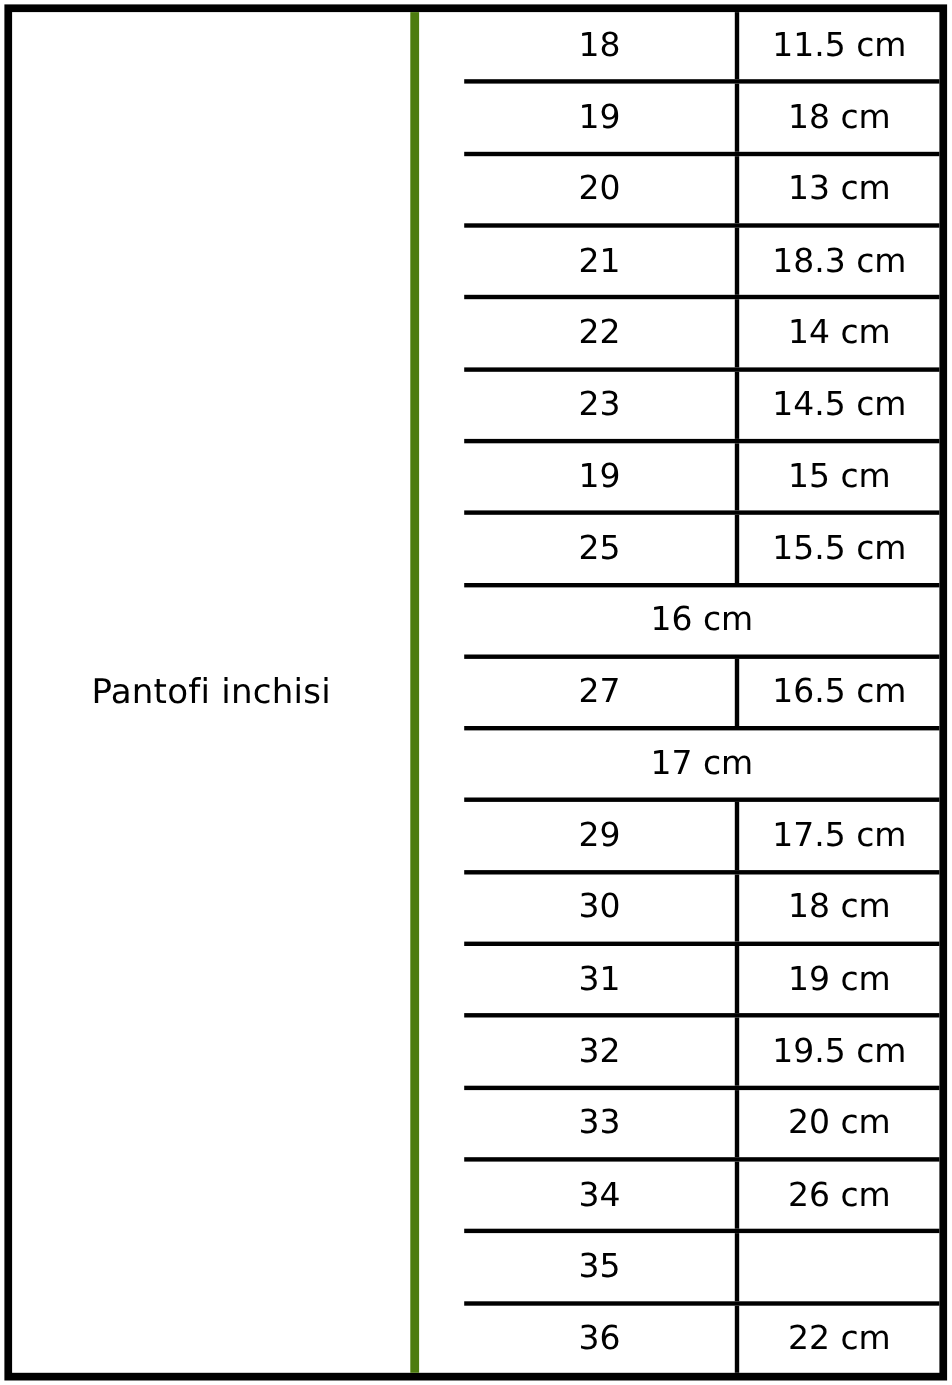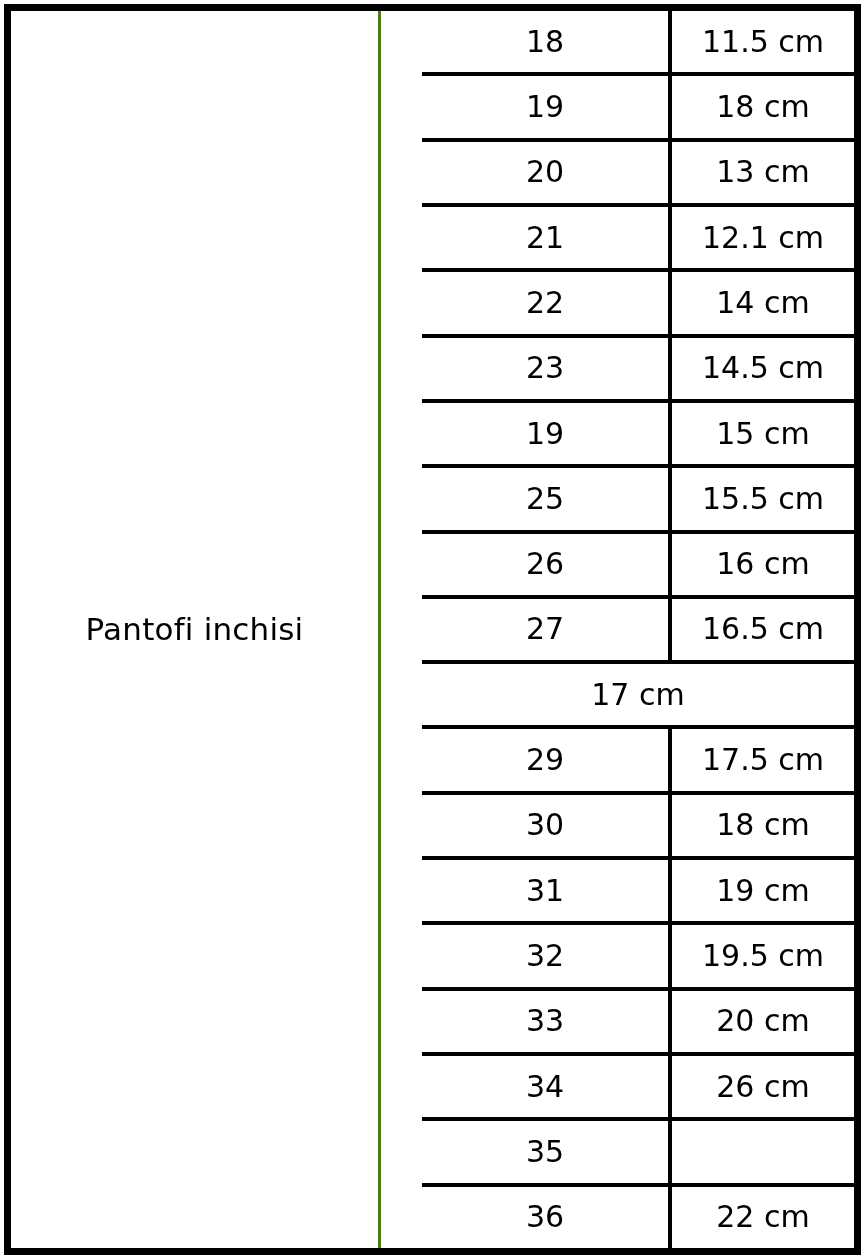--- a/index.html
+++ b/index.html
@@ -31,21 +31,21 @@
     box-sizing: border-box;
     border: 7px solid #000000;
     display: flex;
     flex-direction: row;
   }
   
   .label-cell {
     width: 370px;
     flex: 0 0 370px;
     box-sizing: border-box;
-    border-right: 3px solid #4d7c0f;
+    border-right: 8px solid #4d7c0f;
     display: flex;
     align-items: center;
     justify-content: center;
     text-align: center;
   }
   .label-cell .label-text {
     font-size: 31px;
     line-height: 1.2;
     letter-spacing: 0.2px;
   }
@@ -108,21 +108,21 @@
         <div class="cell cell-len">18 cm</div>
       </div>
 
       <div class="row">
         <div class="cell cell-size">20</div>
         <div class="cell cell-len">13 cm</div>
       </div>
 
       <div class="row">
         <div class="cell cell-size">21</div>
-        <div class="cell cell-len">12.1 cm</div>
+        <div class="cell cell-len">18.3 cm</div>
       </div>
 
       <div class="row">
         <div class="cell cell-size">22</div>
         <div class="cell cell-len">14 cm</div>
       </div>
 
       <div class="row">
         <div class="cell cell-size">23</div>
         <div class="cell cell-len">14.5 cm</div>
@@ -132,21 +132,20 @@
         <div class="cell cell-size">19</div>
         <div class="cell cell-len">15 cm</div>
       </div>
 
       <div class="row">
         <div class="cell cell-size">25</div>
         <div class="cell cell-len">15.5 cm</div>
       </div>
 
       <div class="row">
-        <div class="cell cell-size">26</div>
         <div class="cell cell-len">16 cm</div>
       </div>
 
       <div class="row">
         <div class="cell cell-size">27</div>
         <div class="cell cell-len">16.5 cm</div>
       </div>
 
       <div class="row">
         <div class="cell cell-len">17 cm</div>

